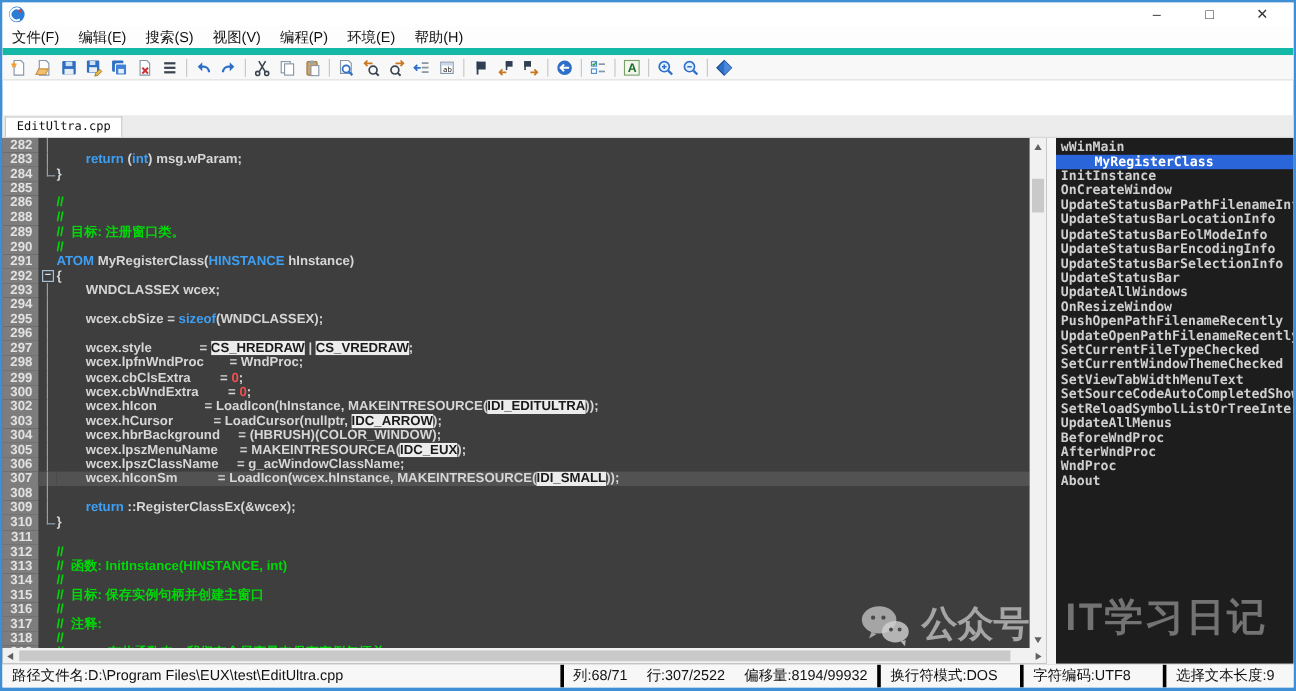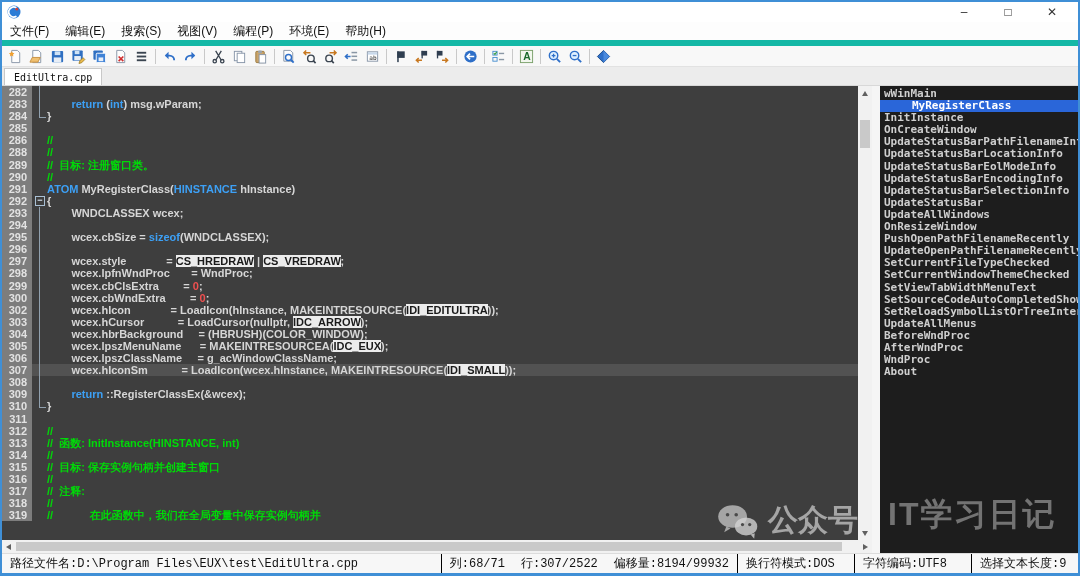--- a/index.html
+++ b/index.html
@@ -13,21 +13,21 @@
   .wbtn{width:44px;text-align:center;font-size:12px;color:#333;cursor:default;line-height:20px;}
   
   .menubar{height:18px;display:flex;align-items:center;background:#fdfdfd;border-bottom:6px solid #14b8a6;flex:0 0 auto;}
   .mitem{font-size:12px;color:#111;padding:1px 8px;white-space:nowrap;}
   
   .toolbar{height:20px;display:flex;align-items:center;background:#f8f8f8;border-bottom:1px solid #e2e2e2;padding-left:3px;flex:0 0 auto;}
   .tbtn{width:21px;height:18px;display:flex;align-items:center;justify-content:center;}
   .tbtn svg{width:15px;height:15px;}
   .tsep{width:1px;height:15px;background:#c9c9c9;margin:0 3px;flex:0 0 auto;}
   
-  .tabbar{height:18px;background:#ececec;display:flex;align-items:flex-end;border-bottom:1px solid #d8d8d8;flex:0 0 auto;}
+  .tabbar{height:18px;background:#ececec;display:flex;align-items:center;border-bottom:1px solid #d8d8d8;flex:0 0 auto;margin-top:29px;}
   .tab{background:#fff;border:1px solid #c8c8c8;border-bottom:none;height:16px;display:flex;align-items:center;
     padding:0 9px;margin-left:2px;font-family:"DejaVu Sans Mono",monospace;font-size:10px;color:#111;}
   
   .main{flex:1 1 auto;display:grid;grid-template-columns:1fr 8px 198px;min-height:0;position:relative;}
   .edwrap{position:relative;background:#3e3e3e;min-width:0;}
   .lines{position:absolute;left:0;right:14px;top:0;bottom:13px;overflow:hidden;background:#3e3e3e;
     font-family:Liberation Sans, sans-serif;font-size:11px;font-weight:bold;}
   .row{display:flex;height:12.1px;line-height:12.1px;white-space:pre;}
   .ln{width:30px;flex:0 0 auto;background:#7d7d7d;color:#e2e2e2;text-align:right;padding-right:5px;box-sizing:border-box;}
   .fold{width:15px;flex:0 0 auto;position:relative;}
@@ -50,22 +50,22 @@
   .tri.lf{left:4px;top:4px;border-top:3.5px solid transparent;border-bottom:3.5px solid transparent;border-right:5px solid #606060;}
   .tri.rt{right:4px;top:4px;border-top:3.5px solid transparent;border-bottom:3.5px solid transparent;border-left:5px solid #606060;}
   .divider{background:#f5f5f5;}
   
   .panel{background:#1d1d1d;position:relative;overflow:hidden;font-family:"DejaVu Sans Mono",monospace;
     font-size:11px;font-weight:bold;color:#cfcfcf;padding-top:2px;}
   .sym{height:12.1px;line-height:12.1px;padding-left:4px;white-space:pre;overflow:hidden;}
   .sym.sel{background:#2a66d9;color:#fff;padding-left:32px;}
   
   .statusbar{height:19px;background:#f7f7f7;border-top:1px solid #dcdcdc;display:flex;align-items:center;
-    font-size:12px;color:#111;flex:0 0 auto;white-space:nowrap;font-family:Liberation Mono, monospace;}
-  .spane{padding:0 8px;border-left:1px solid #000000;height:100%;display:flex;align-items:center;gap:16px;}
+    font-size:12px;color:#111;flex:0 0 auto;white-space:nowrap;}
+  .spane{padding:0 8px;border-left:3px solid #000000;height:100%;display:flex;align-items:center;gap:16px;}
   .spane.first{border-left:none;flex:1 1 auto;}
   
   .wm{position:absolute;z-index:5;display:flex;align-items:center;pointer-events:none;
     font-family:"Liberation Sans",sans-serif;font-weight:bold;}
   .wm-left{right:14px;bottom:12px;font-size:30px;color:rgba(200,200,200,0.75);gap:8px;}
   .wm-right{left:8px;bottom:16px;font-size:32px;color:rgba(185,185,185,0.55);letter-spacing:2px;}
 </style>
 </head>
 <body>
 

